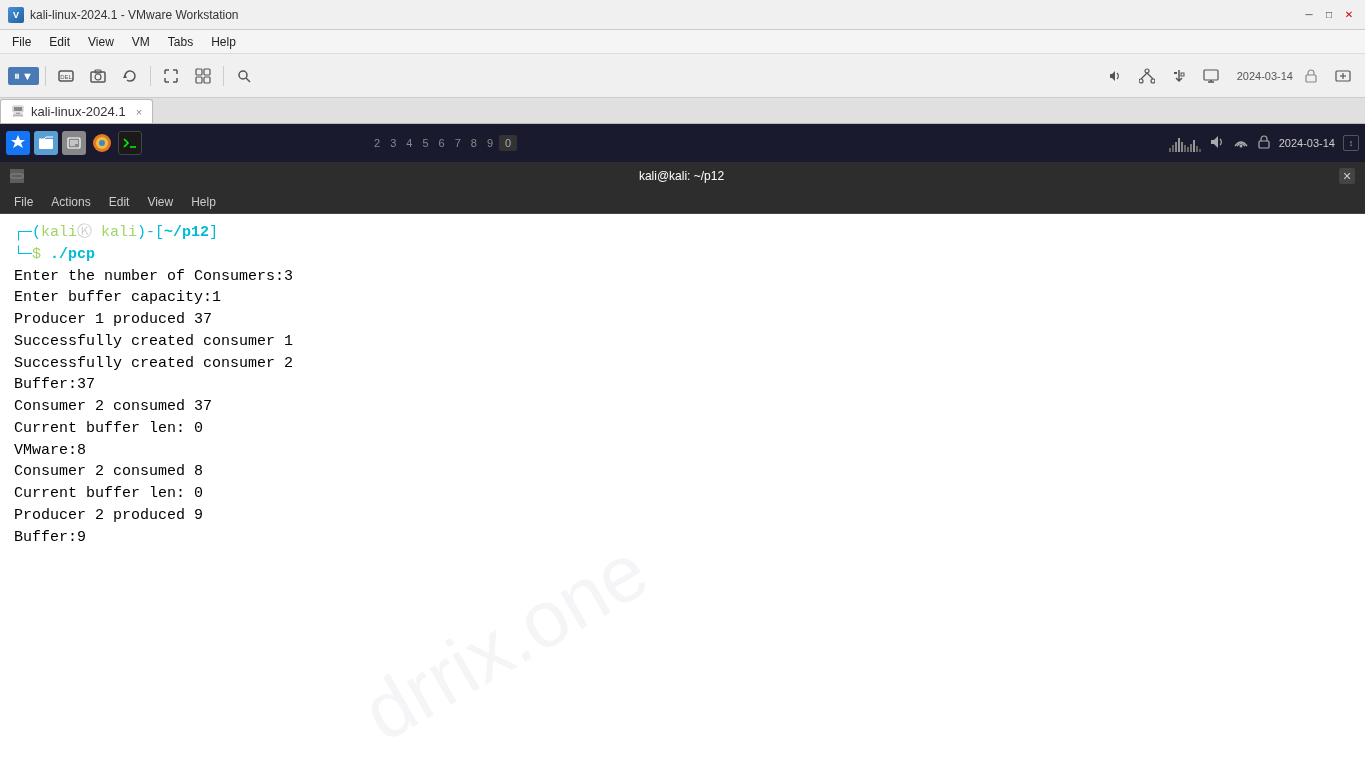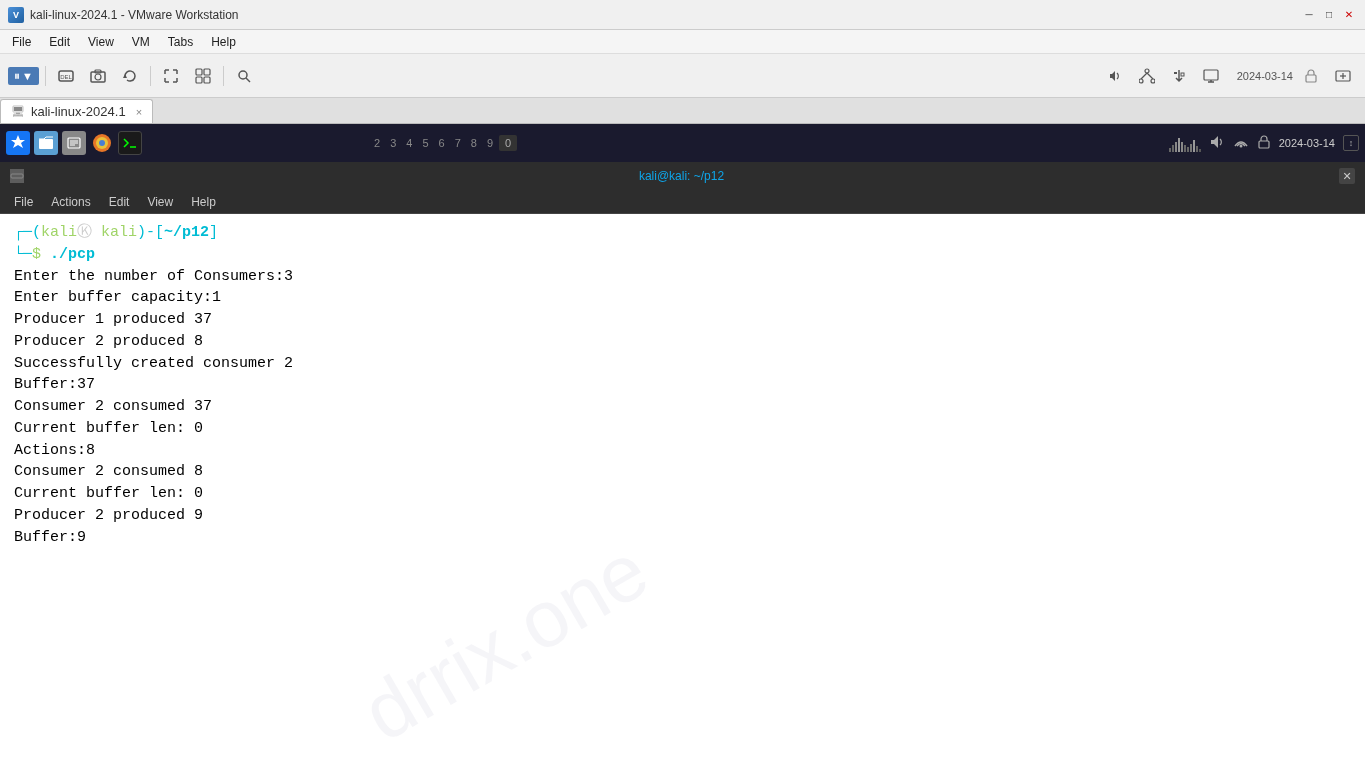--- a/index.html
+++ b/index.html
@@ -140,21 +140,21 @@
     .terminal-titlebar {
       height: 28px;
       background: #2d2d2d;
       display: flex;
       align-items: center;
       justify-content: space-between;
       padding: 0 10px;
     }
     .terminal-titlebar-title {
       font-size: 12px;
-      color: #0ea5e9;
+      color: #ffffff;
       flex: 1;
       text-align: center;
     }
     .terminal-menu {
       height: 24px;
       background: #2d2d2d;
       display: flex;
       align-items: center;
       gap: 2px;
       padding: 0 6px;
@@ -474,26 +474,26 @@
       <div>
         <span class="prompt-bracket">┌─(</span><span class="prompt-user">kali</span><span style="color:#ccc;">Ⓚ</span><span class="prompt-host"> kali</span><span class="prompt-bracket">)-[</span><span class="prompt-dir"><strong>~/p12</strong></span><span class="prompt-bracket">]</span>
       </div>
       <div>
         <span class="prompt-bracket">└─</span><span class="prompt-dollar">$</span><span> </span><span class="prompt-cmd">./pcp</span>
       </div>
 
       <div class="output-text">Enter the number of Consumers:3</div>
       <div class="output-text">Enter buffer capacity:1</div>
       <div class="output-text">Producer 1 produced 37</div>
-      <div class="output-text">Producer 2 produced 8</div>
+      <div class="output-text">Successfully created consumer 1</div>
       <div class="output-text">Successfully created consumer 2</div>
       <div class="output-text">Buffer:37</div>
       <div class="output-text">Consumer 2 consumed 37</div>
       <div class="output-text">Current buffer len: 0</div>
-      <div class="output-text">Actions:8</div>
+      <div class="output-text">VMware:8</div>
       <div class="output-text">Consumer 2 consumed 8</div>
       <div class="output-text">Current buffer len: 0</div>
       <div class="output-text">Producer 2 produced 9</div>
       <div class="output-text">Buffer:9</div>
 
       <div class="watermark">drrix.one</div>
     </div>
   </div>
 </div>
 

